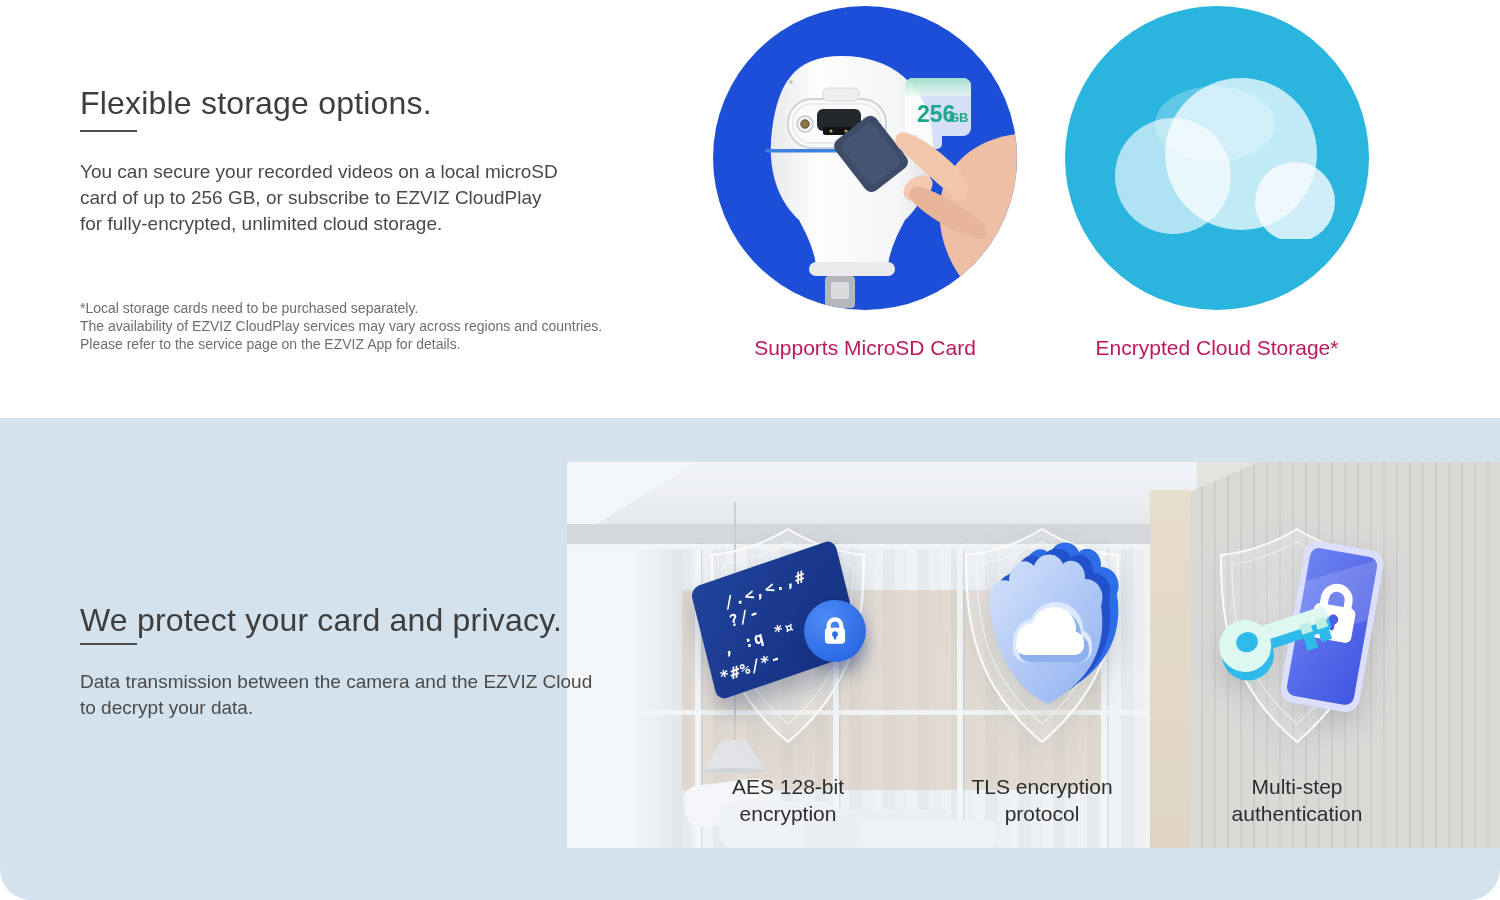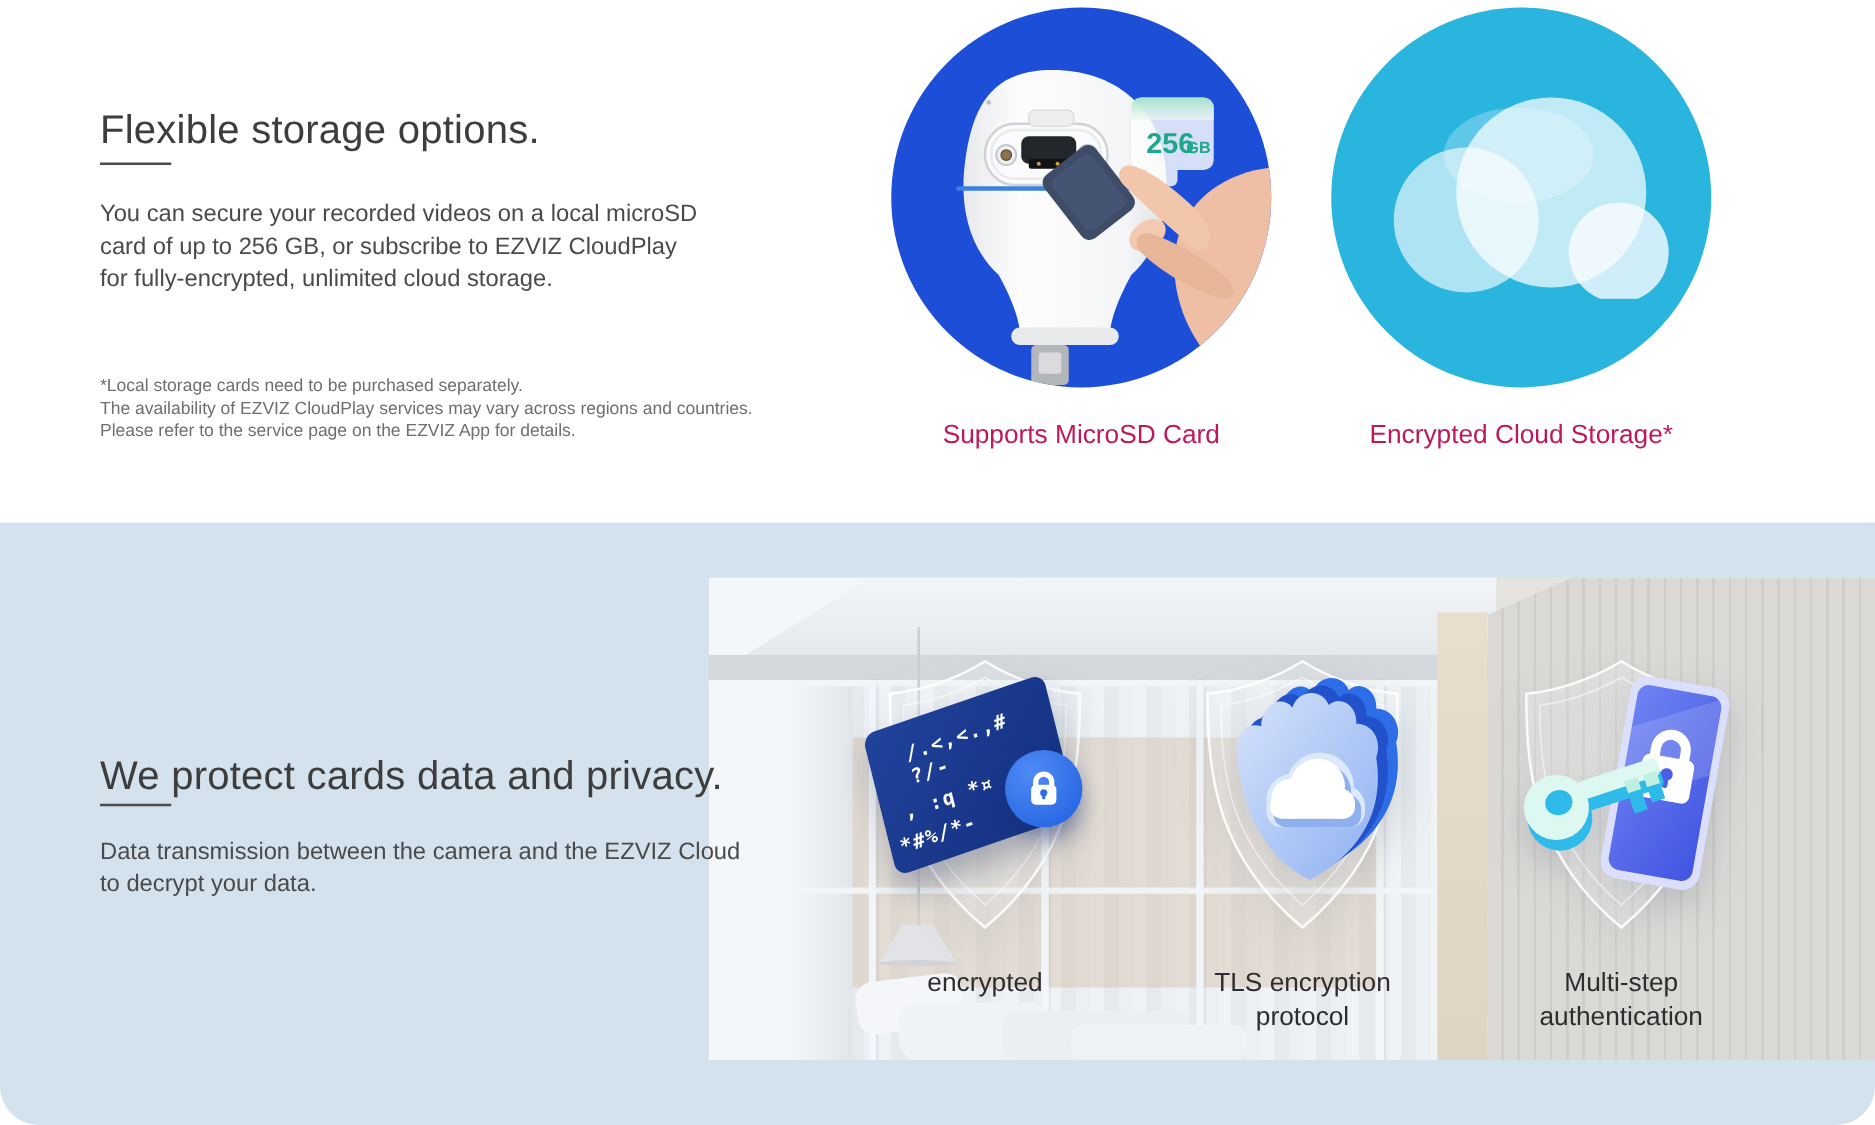--- a/index.html
+++ b/index.html
@@ -306,30 +306,31 @@
             <rect x="96" y="114" width="11" height="10" fill="#bfeee2"></rect>
             <rect x="112" y="114" width="11" height="10" fill="#bfeee2"></rect>
             <circle cx="38" cy="126" r="26" fill="#2fbbe9"></circle>
             <circle cx="38" cy="117" r="26" fill="#ddf8f0"></circle>
             <ellipse cx="41" cy="114" rx="11" ry="10" fill="#2fbbe9"></ellipse>
           </g>
         </svg>
       </div>
     </div>
 
-    <h2 class="privacy-title">We protect cards data and privacy.</h2>
+    <h2 class="privacy-title">We protect your card and privacy.</h2>
     <div class="rule rule-privacy"></div>
 
     <div class="privacy-body">
       <div>Data transmission between the camera and the EZVIZ Cloud</div>
       <div>to decrypt your data.</div>
     </div>
 
     <div class="shield-caption cap-1">
-      <div>encrypted</div>
+      <div>AES 128-bit</div>
+      <div>encryption</div>
     </div>
     <div class="shield-caption cap-2">
       <div>TLS encryption</div>
       <div>protocol</div>
     </div>
     <div class="shield-caption cap-3">
       <div>Multi-step</div>
       <div>authentication</div>
     </div>
   </section>

